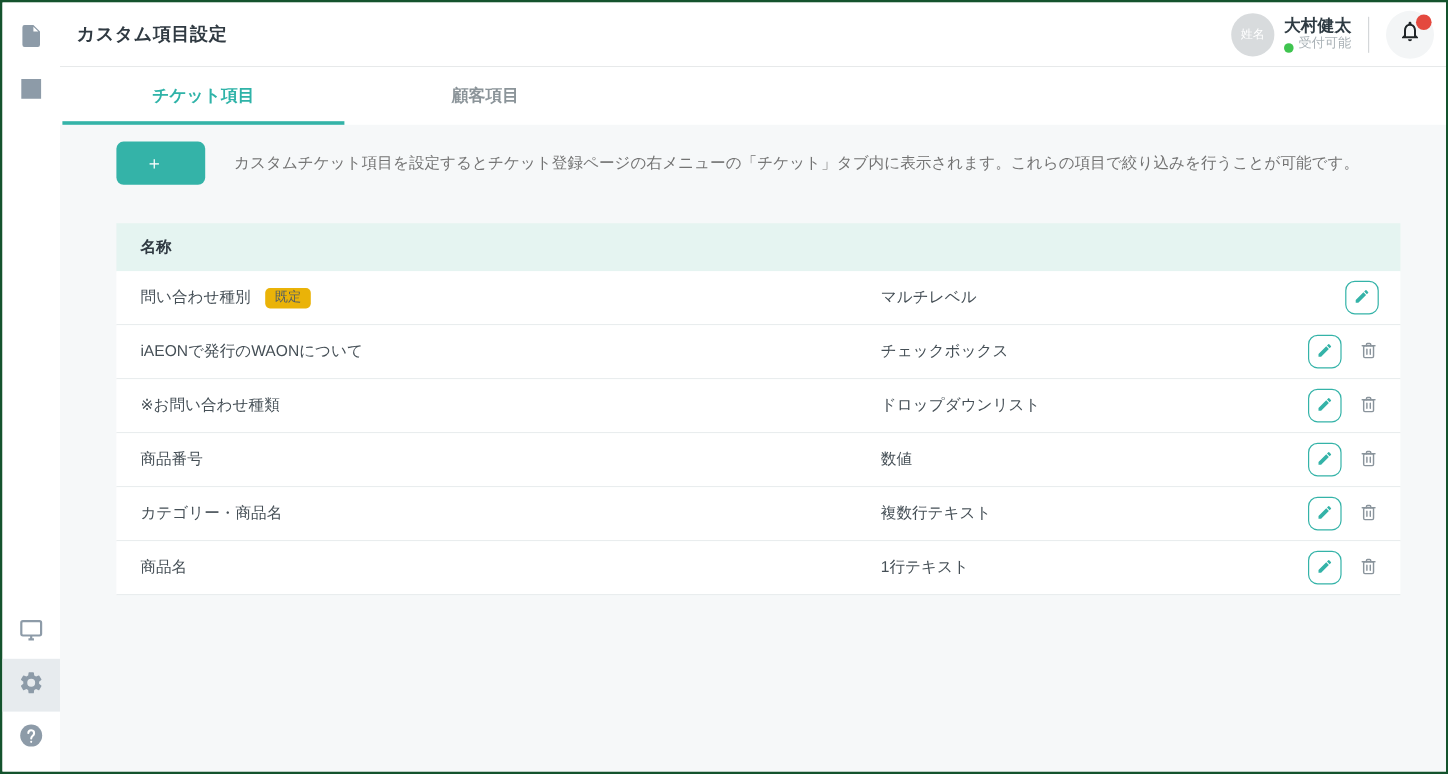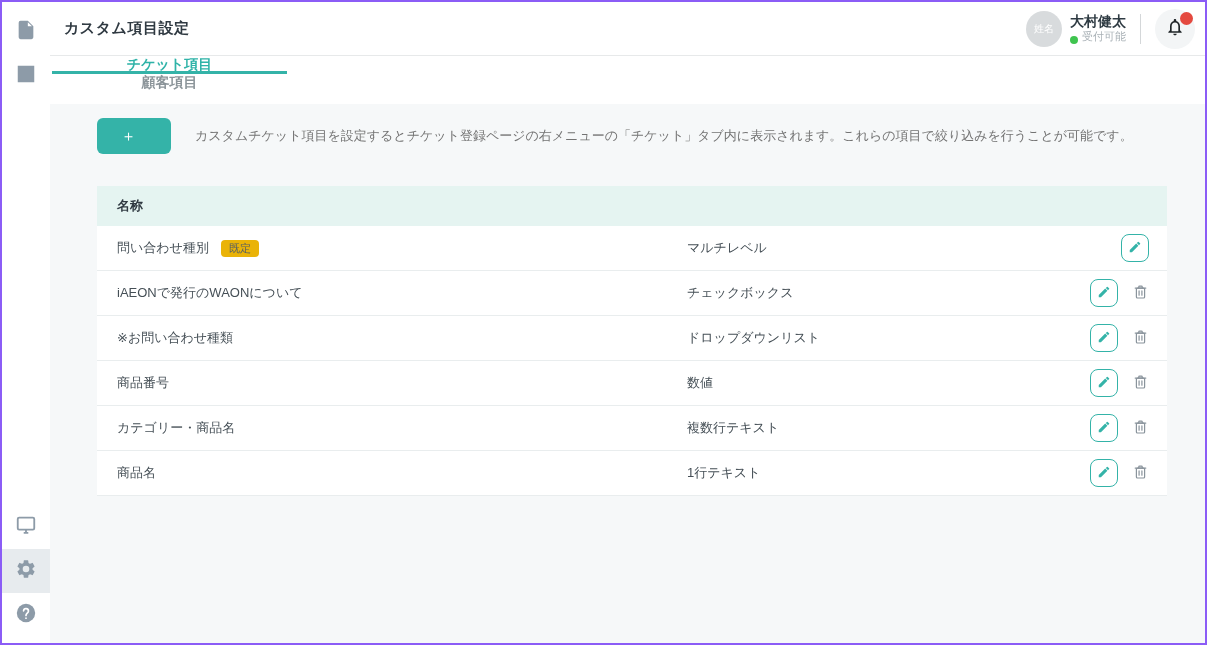--- a/index.html
+++ b/index.html
@@ -2,21 +2,21 @@
 <html lang="ja"><head>
 <meta charset="utf-8">
 <style>
   * { margin:0; padding:0; box-sizing:border-box; }
   html,body { width:1207px; height:645px; }
   body {
     font-family:"Liberation Sans","DejaVu Sans",sans-serif;
     background:#fff; color:#3c464d;
   }
   .frame {
-    width:1207px; height:645px; border:2px solid #8b5cf6;
+    width:1207px; height:645px; border:2px solid #14532d;
     display:flex; background:#fff; overflow:hidden;
   }
   
   .sidebar {
     width:48px; background:#fff; display:flex; flex-direction:column;
     align-items:stretch; padding:8px 0 6px 0; flex-shrink:0;
   }
   .side-item {
     height:44px; display:flex; align-items:center; justify-content:center;
     cursor:pointer;
@@ -47,21 +47,21 @@
   .bell-wrap {
     width:40px; height:40px; border-radius:50%; background:#f3f5f6;
     display:flex; align-items:center; justify-content:center; position:relative; cursor:pointer;
   }
   .bell-wrap svg { width:20px; height:20px; fill:#1f2427; }
   .notif-dot {
     position:absolute; top:3px; right:2px; width:13px; height:13px;
     border-radius:50%; background:#e4493f;
   }
   
-  .tabbar { height:48px; background:#fff; display:flex; padding-left:2px; flex-shrink:0;flex-direction:column; }
+  .tabbar { height:48px; background:#fff; display:flex; padding-left:2px; flex-shrink:0; }
   .tab {
     width:235px; display:flex; align-items:center; justify-content:center;
     font-size:14px; color:#8b9499; cursor:pointer; position:relative; font-weight:bold;
   }
   .tab.active { color:#2fb3a8; }
   .tab.active::after {
     content:""; position:absolute; left:0; right:0; bottom:0; height:3px; background:#34b3a8;
   }
   
   .content { flex:1; background:#f6f8f9; padding:14px 0 0 47px; overflow:hidden; }
@@ -75,21 +75,21 @@
   .create-btn .plus { font-size:15px; margin-right:10px; font-weight:normal; }
   .toolbar-desc { margin-left:24px; font-size:13px; color:#737373; }
   
   .field-table { width:1070px; margin-top:32px; }
   .t-head {
     height:40px; background:#e5f4f1; display:flex; align-items:center;
     font-size:13px; font-weight:bold; color:#303a42;
   }
   .t-row {
     height:45px; background:#fff; display:flex; align-items:center;
-    border-bottom:1px solid #e9edee; font-size:13px; color:#454f56;
+    border-bottom:1px solid #e9edee; font-size:13px; color:#454f56;gap:47px;
   }
   .c-name { width:590px; padding-left:20px; display:flex; align-items:center; }
   .c-type { flex:1; }
   .c-actions {
     width:150px; display:flex; align-items:center; justify-content:flex-end;
     gap:14px; padding-right:18px;
   }
   .default-badge {
     margin-left:12px; background:#eab308; color:#555e63; font-size:11px;
     padding:3px 8px; border-radius:4px; line-height:1;

